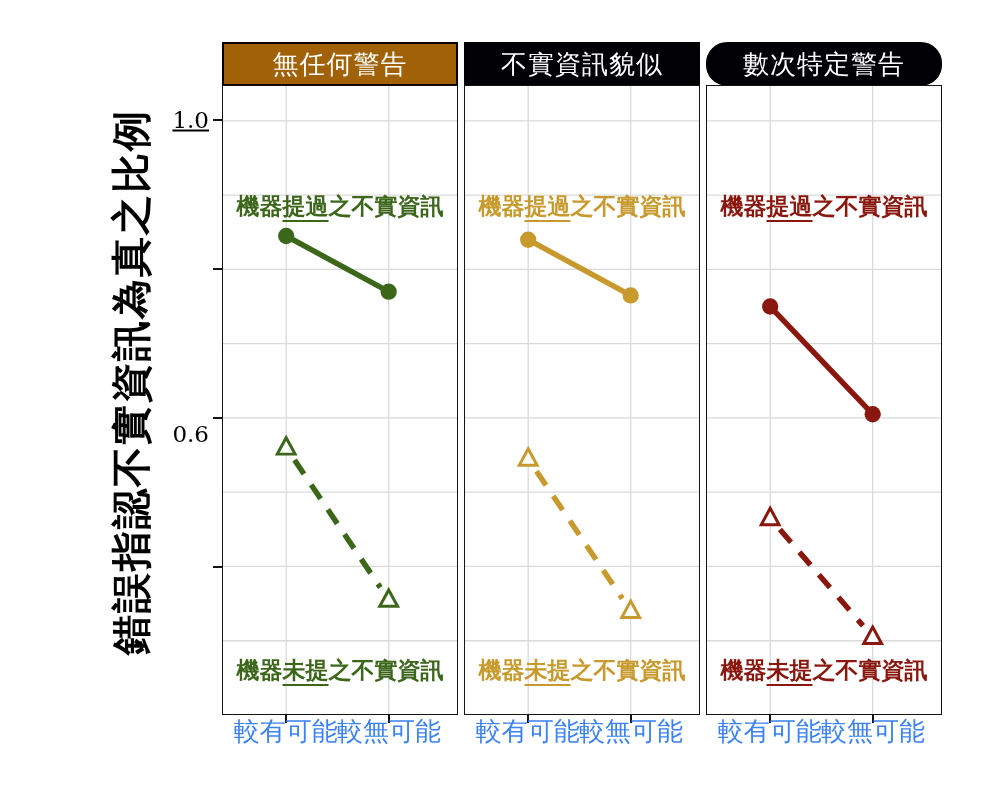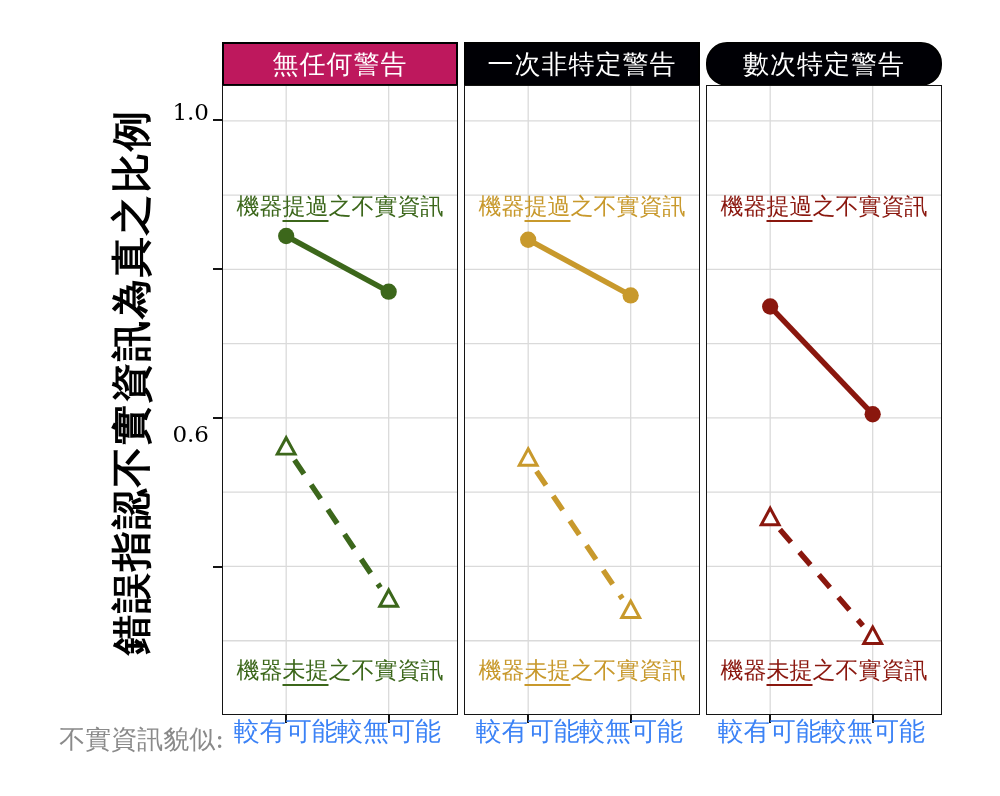--- a/index.html
+++ b/index.html
@@ -19,21 +19,21 @@
     background:#000005;border:2px solid #000;display:flex;align-items:center;justify-content:center;
   }
   .panel-strip span{color:#fff;font-size:26px;letter-spacing:1px;white-space:nowrap;}
   .panel-plot{
     position:absolute;left:0;top:43px;width:236px;height:630px;box-sizing:border-box;
     background:#fff;border:1.8px solid #141414;
   }
   .panel-plot svg{display:block;width:100%;height:100%;}
   .series-label{
     position:absolute;transform:translateX(-50%);white-space:nowrap;
-    font-size:23px;line-height:28px;
+    font-size:23px;line-height:28px;font-weight:bold;
   }
   .series-label .u{border-bottom:2px solid currentColor;padding-bottom:1px;}
   .ytick-label{
     position:absolute;left:0;width:209px;text-align:right;font-size:23px;line-height:23px;
     transform:translateY(-50%);color:#000;
   }
   .ytick-mark{position:absolute;left:213px;width:9px;height:2px;background:#141414;transform:translateY(-50%);}
   .xtick-mark{position:absolute;top:714px;width:2px;height:9px;background:#141414;transform:translateX(-50%);}
   .xtick-label{
     position:absolute;top:715px;transform:translateX(-50%);font-size:26px;line-height:32px;
@@ -42,24 +42,23 @@
   .x-axis-prefix{
     position:absolute;top:723px;left:0;width:224px;text-align:right;font-size:26px;line-height:32px;
     color:#8a8a8a;white-space:nowrap;
   }
 </style>
 </head>
 <body>
 
 <div id="figure">
   <div class="y-axis-title">錯誤指認不實資訊為真之比例</div>
-  <div class="x-axis-prefix">不實資訊貌似:</div>
   <div id="chart-root">
       <div class="panel" style="left: 222px;">
-        <div class="panel-strip" style="background: #be185d;">
+        <div class="panel-strip" style="background: #a16207;">
           <span style="color: rgb(255, 255, 255);">無任何警告</span>
         </div>
         <div class="panel-plot">
           <svg viewBox="0 0 236 630" preserveAspectRatio="none">
             <line x1="63.720000000000006" x2="63.720000000000006" y1="0" y2="630" stroke="#dadada" stroke-width="1.3"></line>
             <line x1="167.088" x2="167.088" y1="0" y2="630" stroke="#dadada" stroke-width="1.3"></line>
             <line x1="0" x2="236" y1="556.5" y2="556.5" stroke="#dadada" stroke-width="1.3"></line>
             <line x1="0" x2="236" y1="482" y2="482" stroke="#dadada" stroke-width="1.3"></line>
             <line x1="0" x2="236" y1="407.5" y2="407.5" stroke="#dadada" stroke-width="1.3"></line>
             <line x1="0" x2="236" y1="333" y2="333" stroke="#dadada" stroke-width="1.3"></line>
@@ -73,21 +72,21 @@
             <line x1="72.12765519611972" y1="375.2222113209831" x2="158.68034480388027" y2="503.10278867901695" stroke-dasharray="17 13" stroke="#3c671b" stroke-width="5.5"></line>
             <path d="M 63.720000000000006 352.79999999999995 L 72.72 369.29999999999995 L 54.720000000000006 369.29999999999995 Z" fill="#ffffff" stroke="#3c671b" stroke-width="3"></path>
             <path d="M 167.088 505.5250000000001 L 176.088 522.0250000000001 L 158.088 522.0250000000001 Z" fill="#ffffff" stroke="#3c671b" stroke-width="3"></path>
           </svg>
         </div>
         <div class="series-label" style="left: 118px; top: 149.675px; color: rgb(60, 103, 27);"><span>機器</span><span class="u">提過</span><span>之不實資訊</span></div>
         <div class="series-label" style="left: 118px; top: 613.81px; color: rgb(60, 103, 27);"><span>機器</span><span class="u">未提</span><span>之不實資訊</span></div>
       </div>
       <div class="panel" style="left: 464px;">
         <div class="panel-strip" style="background: rgb(0, 0, 5);">
-          <span style="color: rgb(255, 255, 255);">一次非特定警告</span>
+          <span style="color: rgb(255, 255, 255);">不實資訊貌似</span>
         </div>
         <div class="panel-plot">
           <svg viewBox="0 0 236 630" preserveAspectRatio="none">
             <line x1="63.720000000000006" x2="63.720000000000006" y1="0" y2="630" stroke="#dadada" stroke-width="1.3"></line>
             <line x1="167.088" x2="167.088" y1="0" y2="630" stroke="#dadada" stroke-width="1.3"></line>
             <line x1="0" x2="236" y1="556.5" y2="556.5" stroke="#dadada" stroke-width="1.3"></line>
             <line x1="0" x2="236" y1="482" y2="482" stroke="#dadada" stroke-width="1.3"></line>
             <line x1="0" x2="236" y1="407.5" y2="407.5" stroke="#dadada" stroke-width="1.3"></line>
             <line x1="0" x2="236" y1="333" y2="333" stroke="#dadada" stroke-width="1.3"></line>
             <line x1="0" x2="236" y1="258.5" y2="258.5" stroke="#dadada" stroke-width="1.3"></line>
@@ -126,21 +125,21 @@
             <circle cx="167.088" cy="329.27500000000003" r="8.2" fill="#8a170e"></circle>
             <line x1="73.54728754642738" y1="444.90744984457604" x2="157.2607124535726" y2="541.442550155424" stroke-dasharray="17 13" stroke="#8a170e" stroke-width="5.5"></line>
             <path d="M 63.720000000000006 423.57499999999993 L 72.72 440.07499999999993 L 54.720000000000006 440.07499999999993 Z" fill="#ffffff" stroke="#8a170e" stroke-width="3"></path>
             <path d="M 167.088 542.7750000000001 L 176.088 559.2750000000001 L 158.088 559.2750000000001 Z" fill="#ffffff" stroke="#8a170e" stroke-width="3"></path>
           </svg>
         </div>
         <div class="series-label" style="left: 118px; top: 149.675px; color: rgb(138, 23, 14);"><span>機器</span><span class="u">提過</span><span>之不實資訊</span></div>
         <div class="series-label" style="left: 118px; top: 613.81px; color: rgb(138, 23, 14);"><span>機器</span><span class="u">未提</span><span>之不實資訊</span></div>
       </div>
     </div>
-<div class="ytick-label" style="top: 112px;">1.0</div>
+<div class="ytick-label" style="top: 120px; text-decoration: underline;">1.0</div>
     <div class="ytick-mark" style="top: 120px;"></div>
     <div class="ytick-mark" style="top: 269px;"></div>
     <div class="ytick-label" style="top: 418px; margin-top: 16px;">0.6</div>
     <div class="ytick-mark" style="top: 418px;"></div>
     <div class="ytick-mark" style="top: 567px;"></div>
     <div class="xtick-mark" style="left: 285.72px;"></div>
     <div class="xtick-label" style="left: 285.72px;">較有可能</div>
     <div class="xtick-mark" style="left: 389.088px;"></div>
     <div class="xtick-label" style="left: 389.088px;">較無可能</div>
     <div class="xtick-mark" style="left: 527.72px;"></div>

